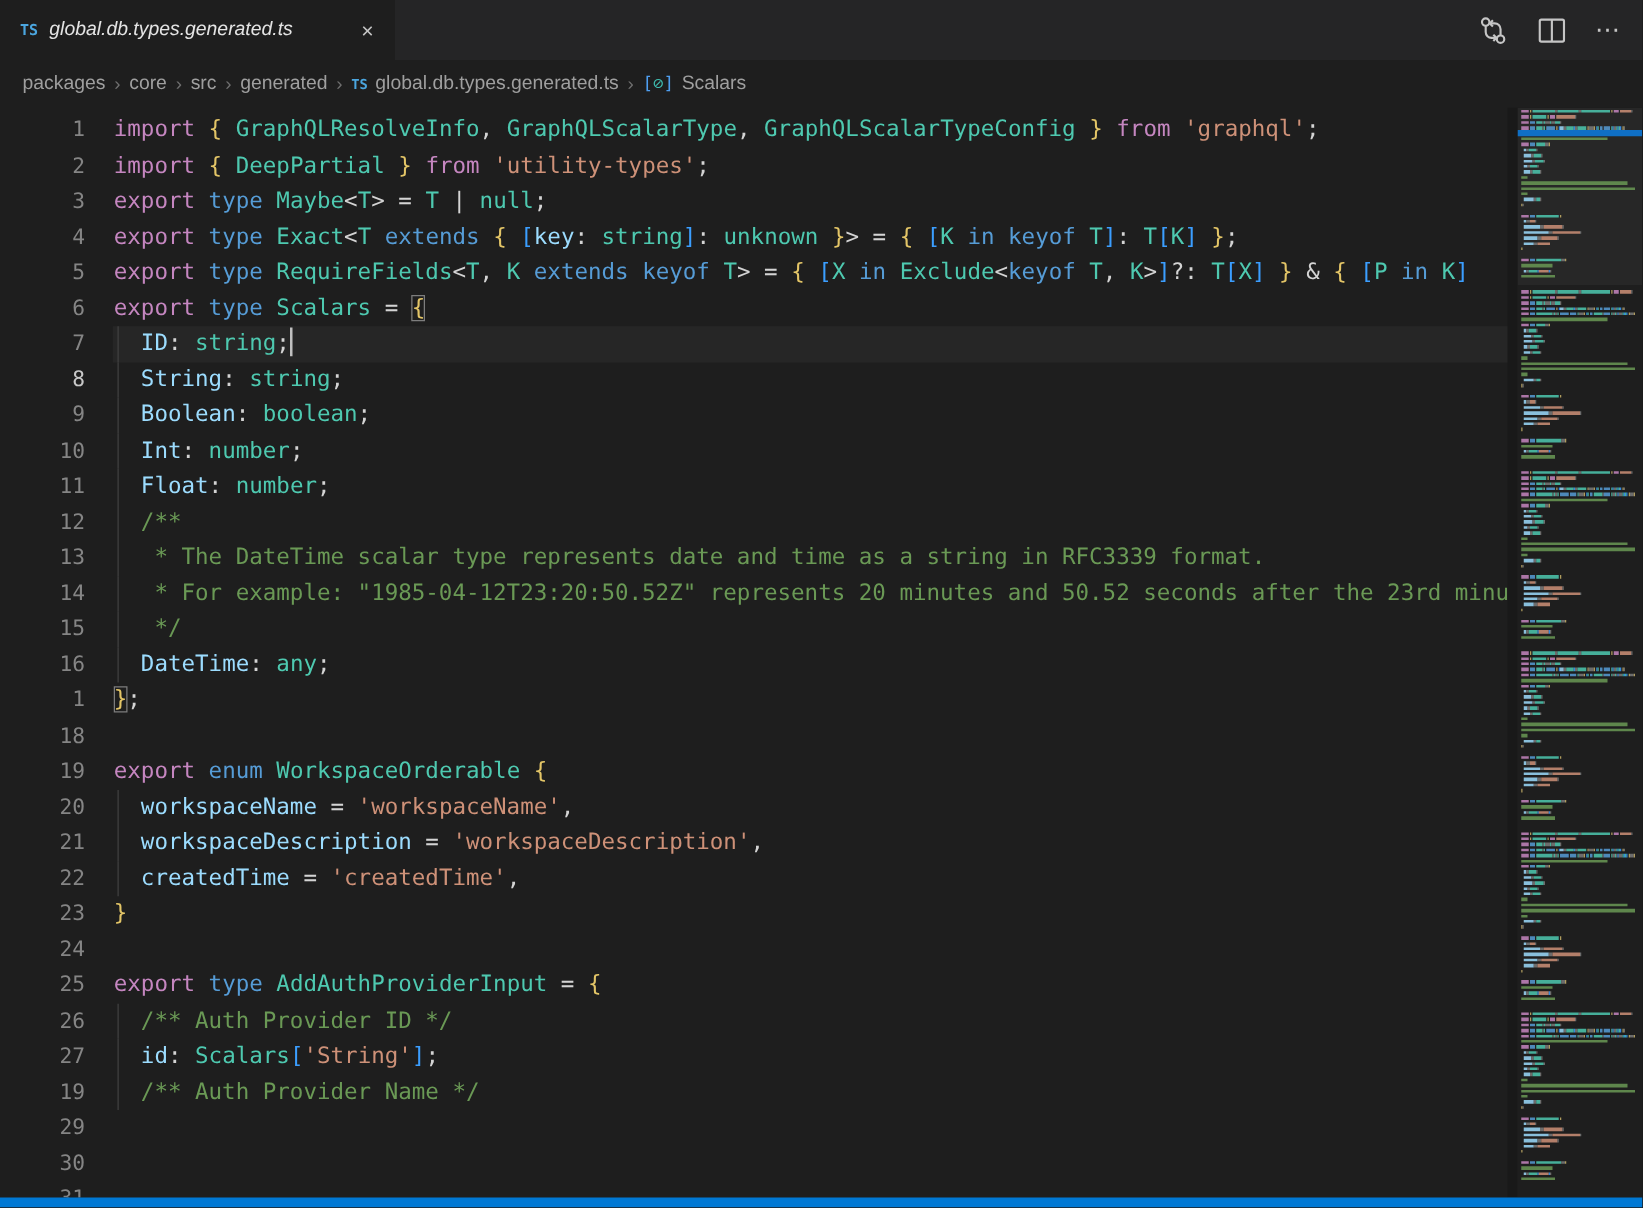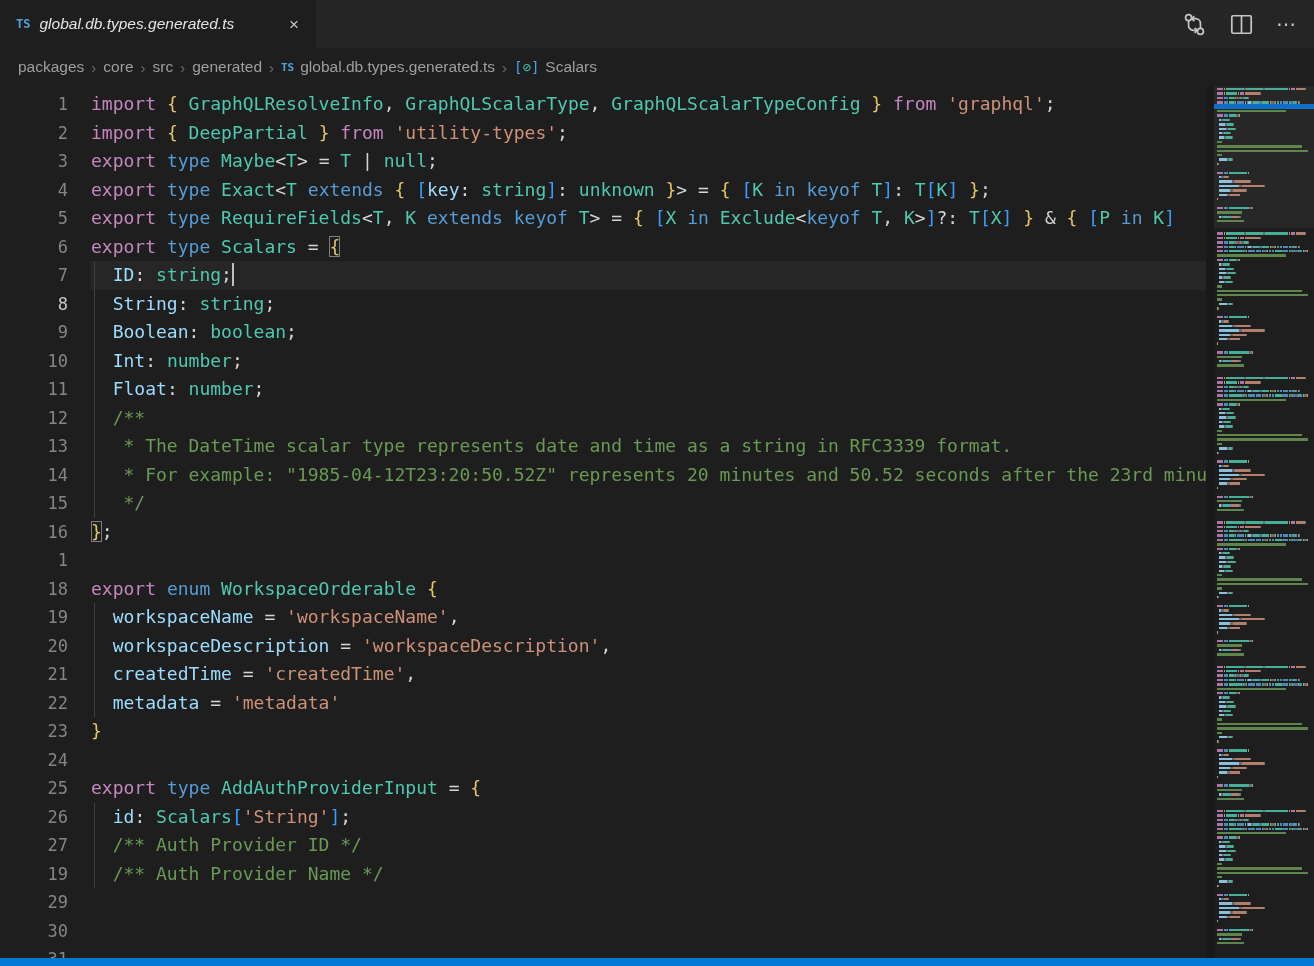--- a/index.html
+++ b/index.html
@@ -167,32 +167,32 @@
         <div class="cl"><span class="c-k">export</span><span class="c-w"> </span><span class="c-b">type</span><span class="c-w"> </span><span class="c-t">Scalars</span><span class="c-w"> = </span><span class="c-g c-m">{</span></div>
         <div class="cl cur"><i class="guide"></i><span class="c-w">  </span><span class="c-p">ID</span><span class="c-w">: </span><span class="c-t">string</span><span class="c-w">;</span><span class="caret"></span></div>
         <div class="cl"><i class="guide"></i><span class="c-w">  </span><span class="c-p">String</span><span class="c-w">: </span><span class="c-t">string</span><span class="c-w">;</span></div>
         <div class="cl"><i class="guide"></i><span class="c-w">  </span><span class="c-p">Boolean</span><span class="c-w">: </span><span class="c-t">boolean</span><span class="c-w">;</span></div>
         <div class="cl"><i class="guide"></i><span class="c-w">  </span><span class="c-p">Int</span><span class="c-w">: </span><span class="c-t">number</span><span class="c-w">;</span></div>
         <div class="cl"><i class="guide"></i><span class="c-w">  </span><span class="c-p">Float</span><span class="c-w">: </span><span class="c-t">number</span><span class="c-w">;</span></div>
         <div class="cl"><i class="guide"></i><span class="c-c">  /**</span></div>
         <div class="cl"><i class="guide"></i><span class="c-c">   * The DateTime scalar type represents date and time as a string in RFC3339 format.</span></div>
         <div class="cl"><i class="guide"></i><span class="c-c">   * For example: "1985-04-12T23:20:50.52Z" represents 20 minutes and 50.52 seconds after the 23rd minute</span></div>
         <div class="cl"><i class="guide"></i><span class="c-c">   */</span></div>
+        <div class="cl"><i class="guide"></i><span class="c-w">  </span><span class="c-p">DateTime</span><span class="c-w">: </span><span class="c-t">any</span><span class="c-w">;</span></div>
         <div class="cl"><span class="c-g c-m">}</span><span class="c-w">;</span></div>
         <div class="cl"></div>
         <div class="cl"><span class="c-k">export</span><span class="c-w"> </span><span class="c-b">enum</span><span class="c-w"> </span><span class="c-t">WorkspaceOrderable</span><span class="c-w"> </span><span class="c-g">{</span></div>
         <div class="cl"><i class="guide"></i><span class="c-w">  </span><span class="c-p">workspaceName</span><span class="c-w"> = </span><span class="c-s">'workspaceName'</span><span class="c-w">,</span></div>
         <div class="cl"><i class="guide"></i><span class="c-w">  </span><span class="c-p">workspaceDescription</span><span class="c-w"> = </span><span class="c-s">'workspaceDescription'</span><span class="c-w">,</span></div>
         <div class="cl"><i class="guide"></i><span class="c-w">  </span><span class="c-p">createdTime</span><span class="c-w"> = </span><span class="c-s">'createdTime'</span><span class="c-w">,</span></div>
-        <div class="cl"><i class="guide"></i><span class="c-w">  </span><span class="c-p">metadata</span><span class="c-w"> = </span><span class="c-s">'metadata'</span></div>
         <div class="cl"><span class="c-g">}</span></div>
         <div class="cl"></div>
         <div class="cl"><span class="c-k">export</span><span class="c-w"> </span><span class="c-b">type</span><span class="c-w"> </span><span class="c-t">AddAuthProviderInput</span><span class="c-w"> = </span><span class="c-g">{</span></div>
+        <div class="cl"><i class="guide"></i><span class="c-c">  /** Auth Provider ID */</span></div>
         <div class="cl"><i class="guide"></i><span class="c-w">  </span><span class="c-p">id</span><span class="c-w">: </span><span class="c-t">Scalars</span><span class="c-q">[</span><span class="c-s">'String'</span><span class="c-q">]</span><span class="c-w">;</span></div>
-        <div class="cl"><i class="guide"></i><span class="c-c">  /** Auth Provider ID */</span></div>
         <div class="cl"><i class="guide"></i><span class="c-c">  /** Auth Provider Name */</span></div>
       </div>
 
     <div class="mini-wrap">
       <div class="ruler"></div>
       <div class="minimap">
         <div class="mini-slider"></div>
         <div id="mm-content">
             <div class="mb" style="left: 3px; top: 2px; width: 6px; background: rgb(197, 134, 192);"></div>
             <div class="mb" style="left: 10px; top: 2px; width: 1px; background: rgb(201, 179, 106);"></div>

